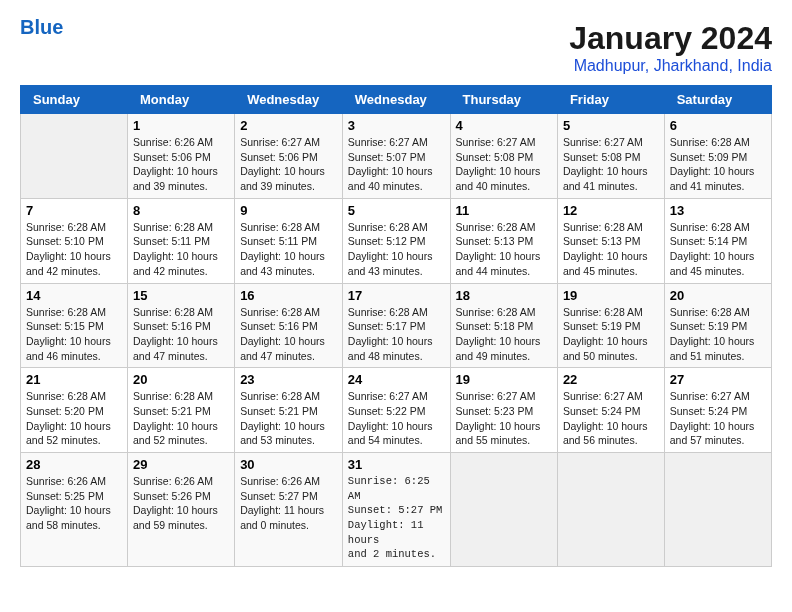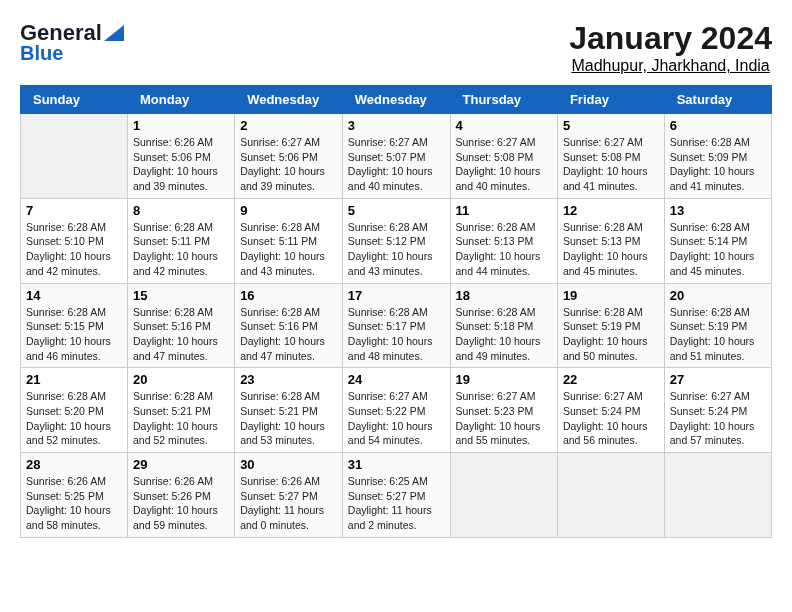--- a/index.html
+++ b/index.html
@@ -15,32 +15,31 @@
       justify-content: space-between;
       align-items: flex-start;
       margin-bottom: 10px;
     }
     .logo {
       display: flex;
       flex-direction: column;
       align-items: flex-start;
     }
     .title-area {
-      text-align: center;
+      text-align: right;
       margin-left: 8px;
     }
     .month-year {
       font-size: 32px;
       font-weight: bold;
       color: #1a1a1a;
     }
     .location {
       font-size: 16px;
-      color: #000000;
-      text-decoration: underline;
+      color: #1d4ed8;
     }
     table {
       width: 100%;
       border-collapse: collapse;
       font-size: 11px;
     }
     thead tr th {
       background-color: #1565c0;
       color: #fff;
       padding: 6px 12px;
@@ -73,26 +72,20 @@
     }
     .empty-cell {
       background: #f0f0f0 !important;
     }
   </style>
 </head>
 <body>
 
 <div class="header-area">
   <div class="logo">
-    <div style="display:flex; align-items:center;">
-      <span style="font-size:22px; font-weight:bold; color:#1a1a2e;">General</span>
-      <svg width="20" height="16" viewBox="0 0 20 16" style="margin-left:2px;">
-        <polygon points="0,16 20,0 20,16" fill="#1565c0"></polygon>
-      </svg>
-    </div>
     <span style="font-size:20px; font-weight:bold; color:#1565c0; margin-top:-4px;">Blue</span>
   </div>
   <div class="title-area">
     <div class="month-year">January 2024</div>
     <div class="location">Madhupur, Jharkhand, India</div>
   </div>
 </div>
 
 <table>
   <thead>
@@ -322,21 +315,21 @@
         </td>
         <td>
           <span class="day-number">30</span>
           <div class="day-info" style="white-space: pre-line;">Sunrise: 6:26 AM
 Sunset: 5:27 PM
 Daylight: 11 hours
 and 0 minutes.</div>
         </td>
         <td>
           <span class="day-number">31</span>
-          <div class="day-info" style="white-space: pre-line;">Sunrise: 6:25 AM
+          <div class="day-info" style="white-space: pre-line; font-family: Liberation Mono, monospace;">Sunrise: 6:25 AM
 Sunset: 5:27 PM
 Daylight: 11 hours
 and 2 minutes.</div>
         </td>
         <td class="empty-cell"></td>
         <td class="empty-cell"></td>
         <td class="empty-cell"></td>
       </tr>
     </tbody>
 </table>

